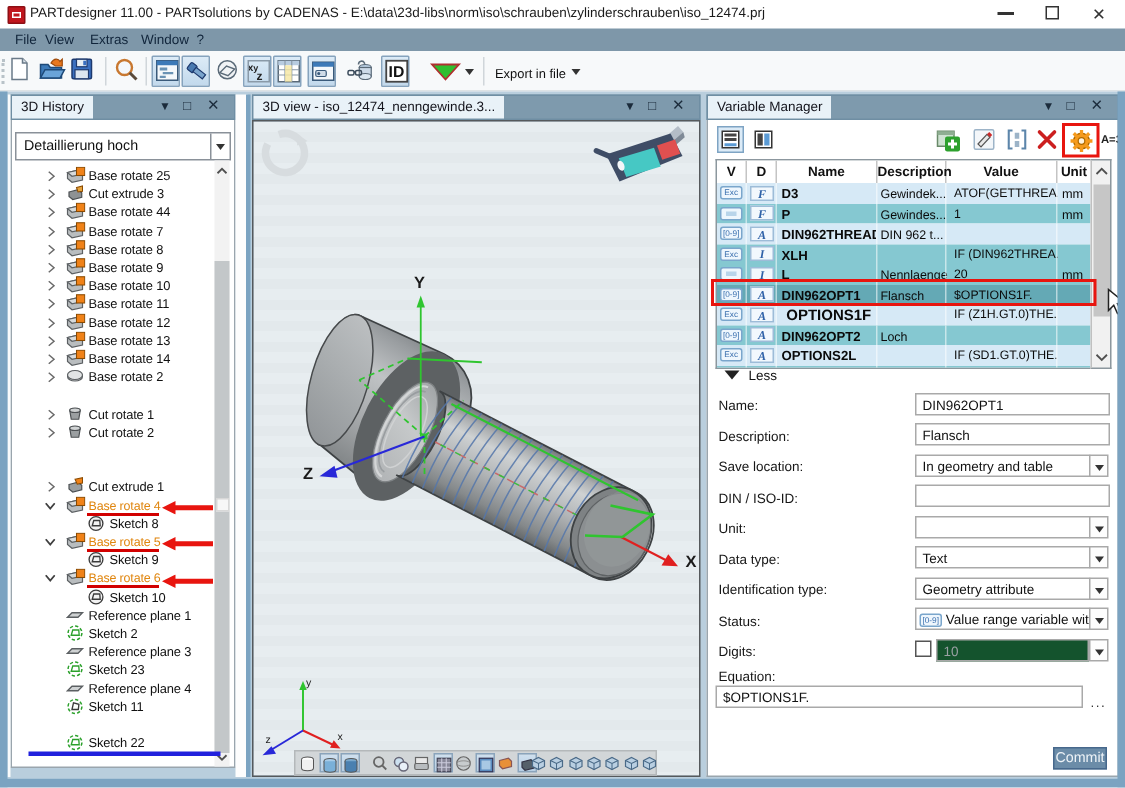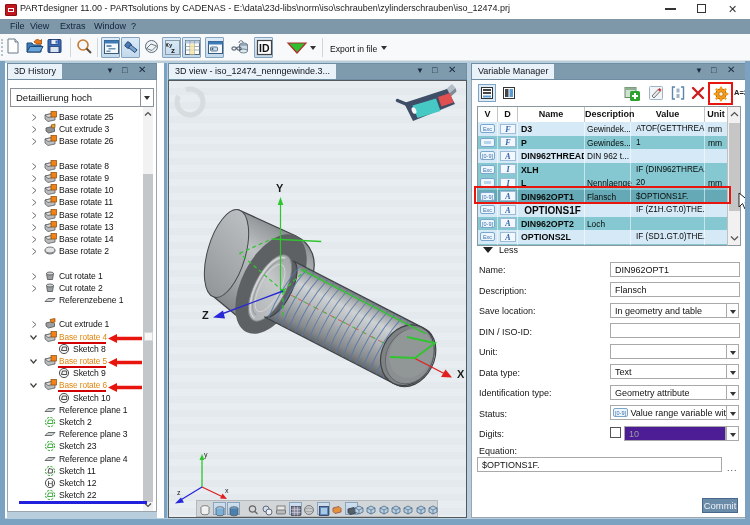--- a/index.html
+++ b/index.html
@@ -305,21 +305,30 @@
         </svg>
         <span style="position:absolute;left:50px;top:1px;">Cut extrude 3</span>
       </div>
 <div class="trow" style="top:24.4px;">
         <svg style="position:absolute;left:23px;top:3px;" width="5" height="7">
           <path d="M0.5,0.5 L4,3.5 L0.5,6.5" fill="none" stroke="#6a6a6a" stroke-width="1"></path>
         </svg>
         <svg style="position:absolute;left:35px;top:0px;" width="13" height="12">
           <use href="#ti-rot"></use>
         </svg>
-        <span style="position:absolute;left:50px;top:1px;">Base rotate 26</span>
+        <span style="position:absolute;left:50px;top:1px;">Base rotate 44</span>
+      </div>
+<div class="trow" style="top:36.6px;">
+        <svg style="position:absolute;left:23px;top:3px;" width="5" height="7">
+          <path d="M0.5,0.5 L4,3.5 L0.5,6.5" fill="none" stroke="#6a6a6a" stroke-width="1"></path>
+        </svg>
+        <svg style="position:absolute;left:35px;top:0px;" width="13" height="12">
+          <use href="#ti-rot"></use>
+        </svg>
+        <span style="position:absolute;left:50px;top:1px;">Base rotate 7</span>
       </div>
 <div class="trow" style="top:48.8px;">
         <svg style="position:absolute;left:23px;top:3px;" width="5" height="7">
           <path d="M0.5,0.5 L4,3.5 L0.5,6.5" fill="none" stroke="#6a6a6a" stroke-width="1"></path>
         </svg>
         <svg style="position:absolute;left:35px;top:0px;" width="13" height="12">
           <use href="#ti-rot"></use>
         </svg>
         <span style="position:absolute;left:50px;top:1px;">Base rotate 8</span>
       </div>
@@ -396,26 +405,20 @@
         <span style="position:absolute;left:50px;top:1px;">Cut rotate 1</span>
       </div>
 <div class="trow" style="top:170.8px;">
         <svg style="position:absolute;left:23px;top:3px;" width="5" height="7">
           <path d="M0.5,0.5 L4,3.5 L0.5,6.5" fill="none" stroke="#6a6a6a" stroke-width="1"></path>
         </svg>
         <svg style="position:absolute;left:35px;top:0px;" width="13" height="12">
           <use href="#ti-cutr"></use>
         </svg>
         <span style="position:absolute;left:50px;top:1px;">Cut rotate 2</span>
-      </div>
-<div class="trow" style="top:183.0px;">
-        <svg style="position:absolute;left:35px;top:0px;" width="13" height="12">
-          <use href="#ti-plane"></use>
-        </svg>
-        <span style="position:absolute;left:50px;top:1px;">Referenzebene 1</span>
       </div>
 <div class="trow" style="top:207.4px;">
         <svg style="position:absolute;left:23px;top:3px;" width="5" height="7">
           <path d="M0.5,0.5 L4,3.5 L0.5,6.5" fill="none" stroke="#6a6a6a" stroke-width="1"></path>
         </svg>
         <svg style="position:absolute;left:35px;top:0px;" width="13" height="12">
           <use href="#ti-cuto"></use>
         </svg>
         <span style="position:absolute;left:50px;top:1px;">Cut extrude 1</span>
       </div>
@@ -495,26 +498,20 @@
         <svg style="position:absolute;left:35px;top:0px;" width="13" height="12">
           <use href="#ti-plane"></use>
         </svg>
         <span style="position:absolute;left:50px;top:1px;">Reference plane 4</span>
       </div>
 <div class="trow" style="top:353.8px;">
         <svg style="position:absolute;left:35px;top:0px;" width="13" height="12">
           <use href="#ti-sketchb"></use>
         </svg>
         <span style="position:absolute;left:50px;top:1px;">Sketch 11</span>
-      </div>
-<div class="trow" style="top:366.0px;">
-        <svg style="position:absolute;left:35px;top:0px;" width="13" height="12">
-          <use href="#ti-sketchh"></use>
-        </svg>
-        <span style="position:absolute;left:50px;top:1px;">Sketch 12</span>
       </div>
 <div class="trow" style="top:378.2px;">
         <svg style="position:absolute;left:35px;top:0px;" width="13" height="12">
           <use href="#ti-sketchg"></use>
         </svg>
         <span style="position:absolute;left:50px;top:1px;">Sketch 22</span>
       </div>
 </div>
 </div>
 
@@ -972,21 +969,21 @@
 <div class="field" style="left:138px;top:243px;width:130px;"></div>
 <div class="field" style="left:138px;top:264px;width:117px;"></div>
 <div class="drop" style="left:254px;top:264px;"></div>
 <div class="field" style="left:138px;top:284px;width:117px;">Text</div>
 <div class="drop" style="left:254px;top:284px;"></div>
 <div class="field" style="left:138px;top:305px;width:117px;">Geometry attribute</div>
 <div class="drop" style="left:254px;top:305px;"></div>
 <div class="field" style="left:138px;top:325px;width:117px;overflow:hidden;white-space:nowrap;padding-left:2px;"><span style="display:inline-block;width:15px;height:9px;background:#eef6fd;border:1px solid #7aa6cc;border-radius:2px;font-size:5.5px;color:#3a6fae;text-align:center;line-height:8px;vertical-align:1px;">[0-9]</span> Value range variable with g</div>
 <div class="drop" style="left:254px;top:325px;"></div>
 <div style="position:absolute;left:138px;top:347px;width:11px;height:11px;background:#fff;border:1px solid #555;"></div>
-<div class="field" style="left:152px;top:346px;width:102px;background:#4c1d95;color:#9aa0a4;">10</div>
+<div class="field" style="left:152px;top:346px;width:102px;background:#14532d;color:#9aa0a4;">10</div>
 <div class="drop" style="left:254px;top:346px;"></div>
 <div class="label9" style="left:7px;top:366px;">Equation:</div>
 <div class="field" style="left:5px;top:377px;width:245px;">$OPTIONS1F.</div>
 <div style="position:absolute;left:255px;top:383px;font-size:9px;color:#333;letter-spacing:1px;">...</div>
 <div style="position:absolute;left:230px;top:418px;width:36px;height:15px;background:#6b8ca8;border:1px solid #47688c;color:#eef3f7;font-size:9.5px;text-align:center;padding-top:1px;">Commit</div>
 <svg style="position:absolute;left:266px;top:112px;" width="14" height="20">
       <path d="M1,1 L1,15 L4.5,11.5 L7,17 L9.5,16 L7,10.5 L12,10 Z" fill="#fff" stroke="#222" stroke-width="1"></path>
     </svg>
 </div>
 

